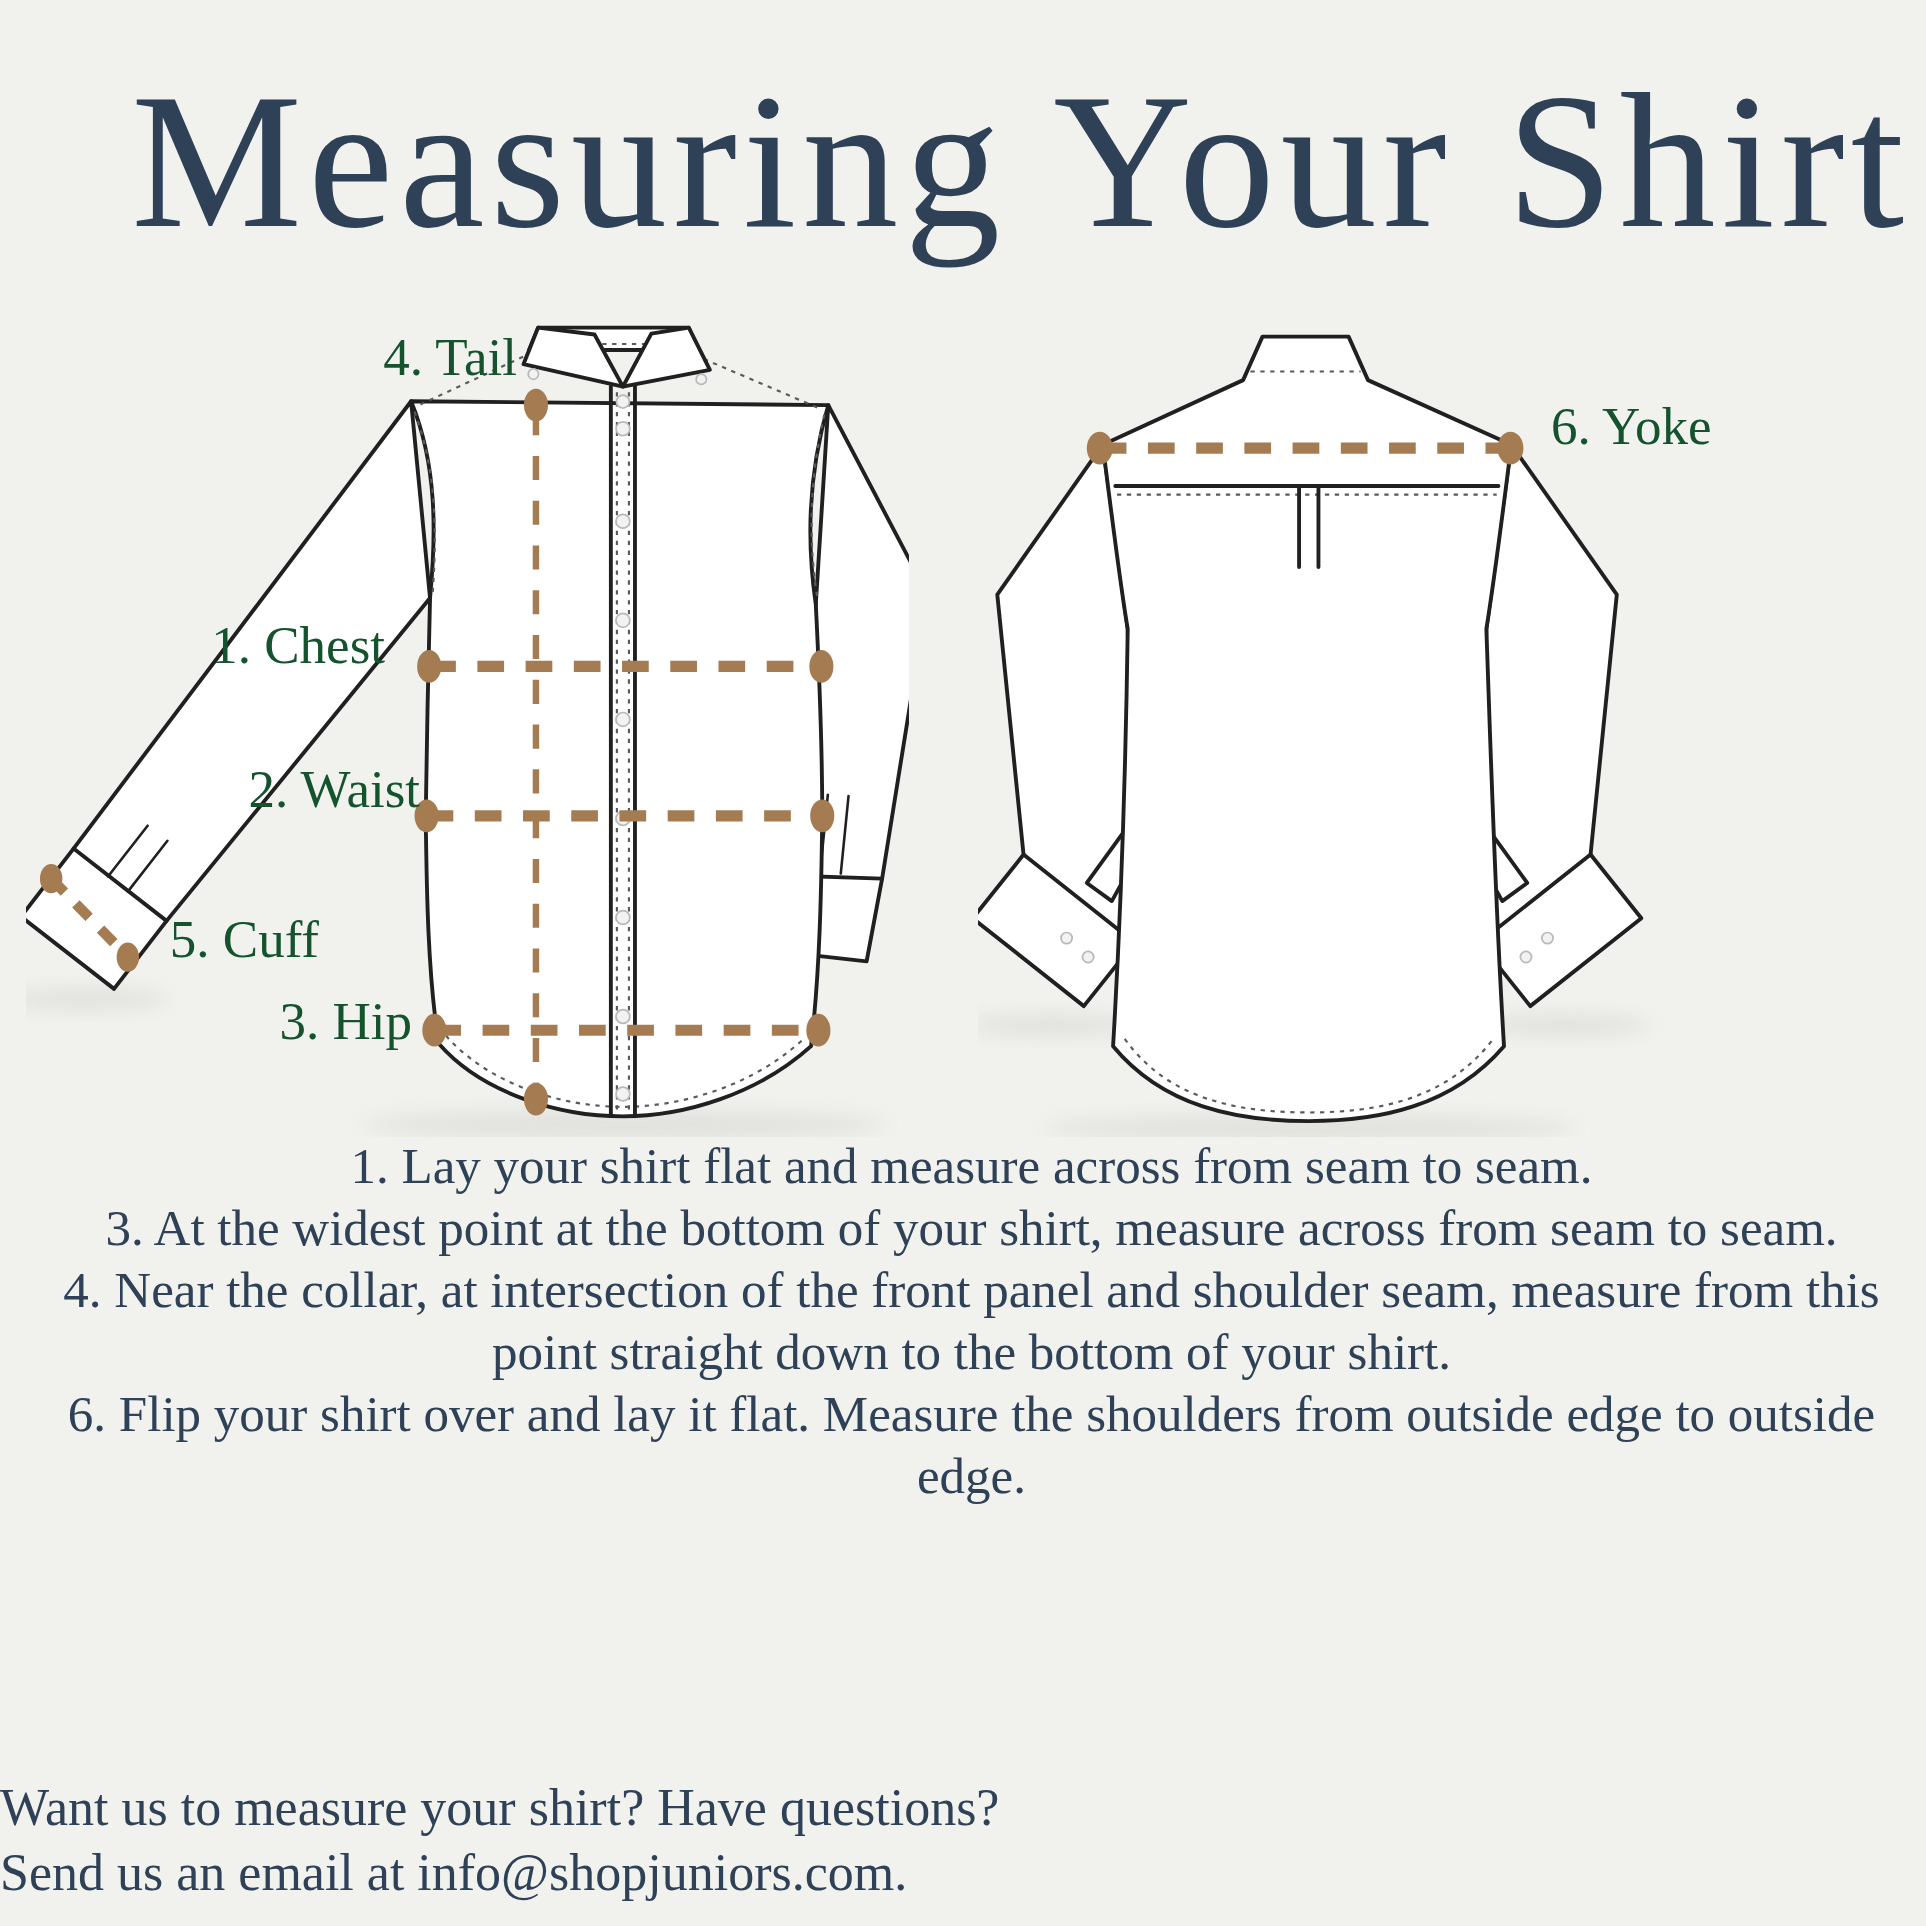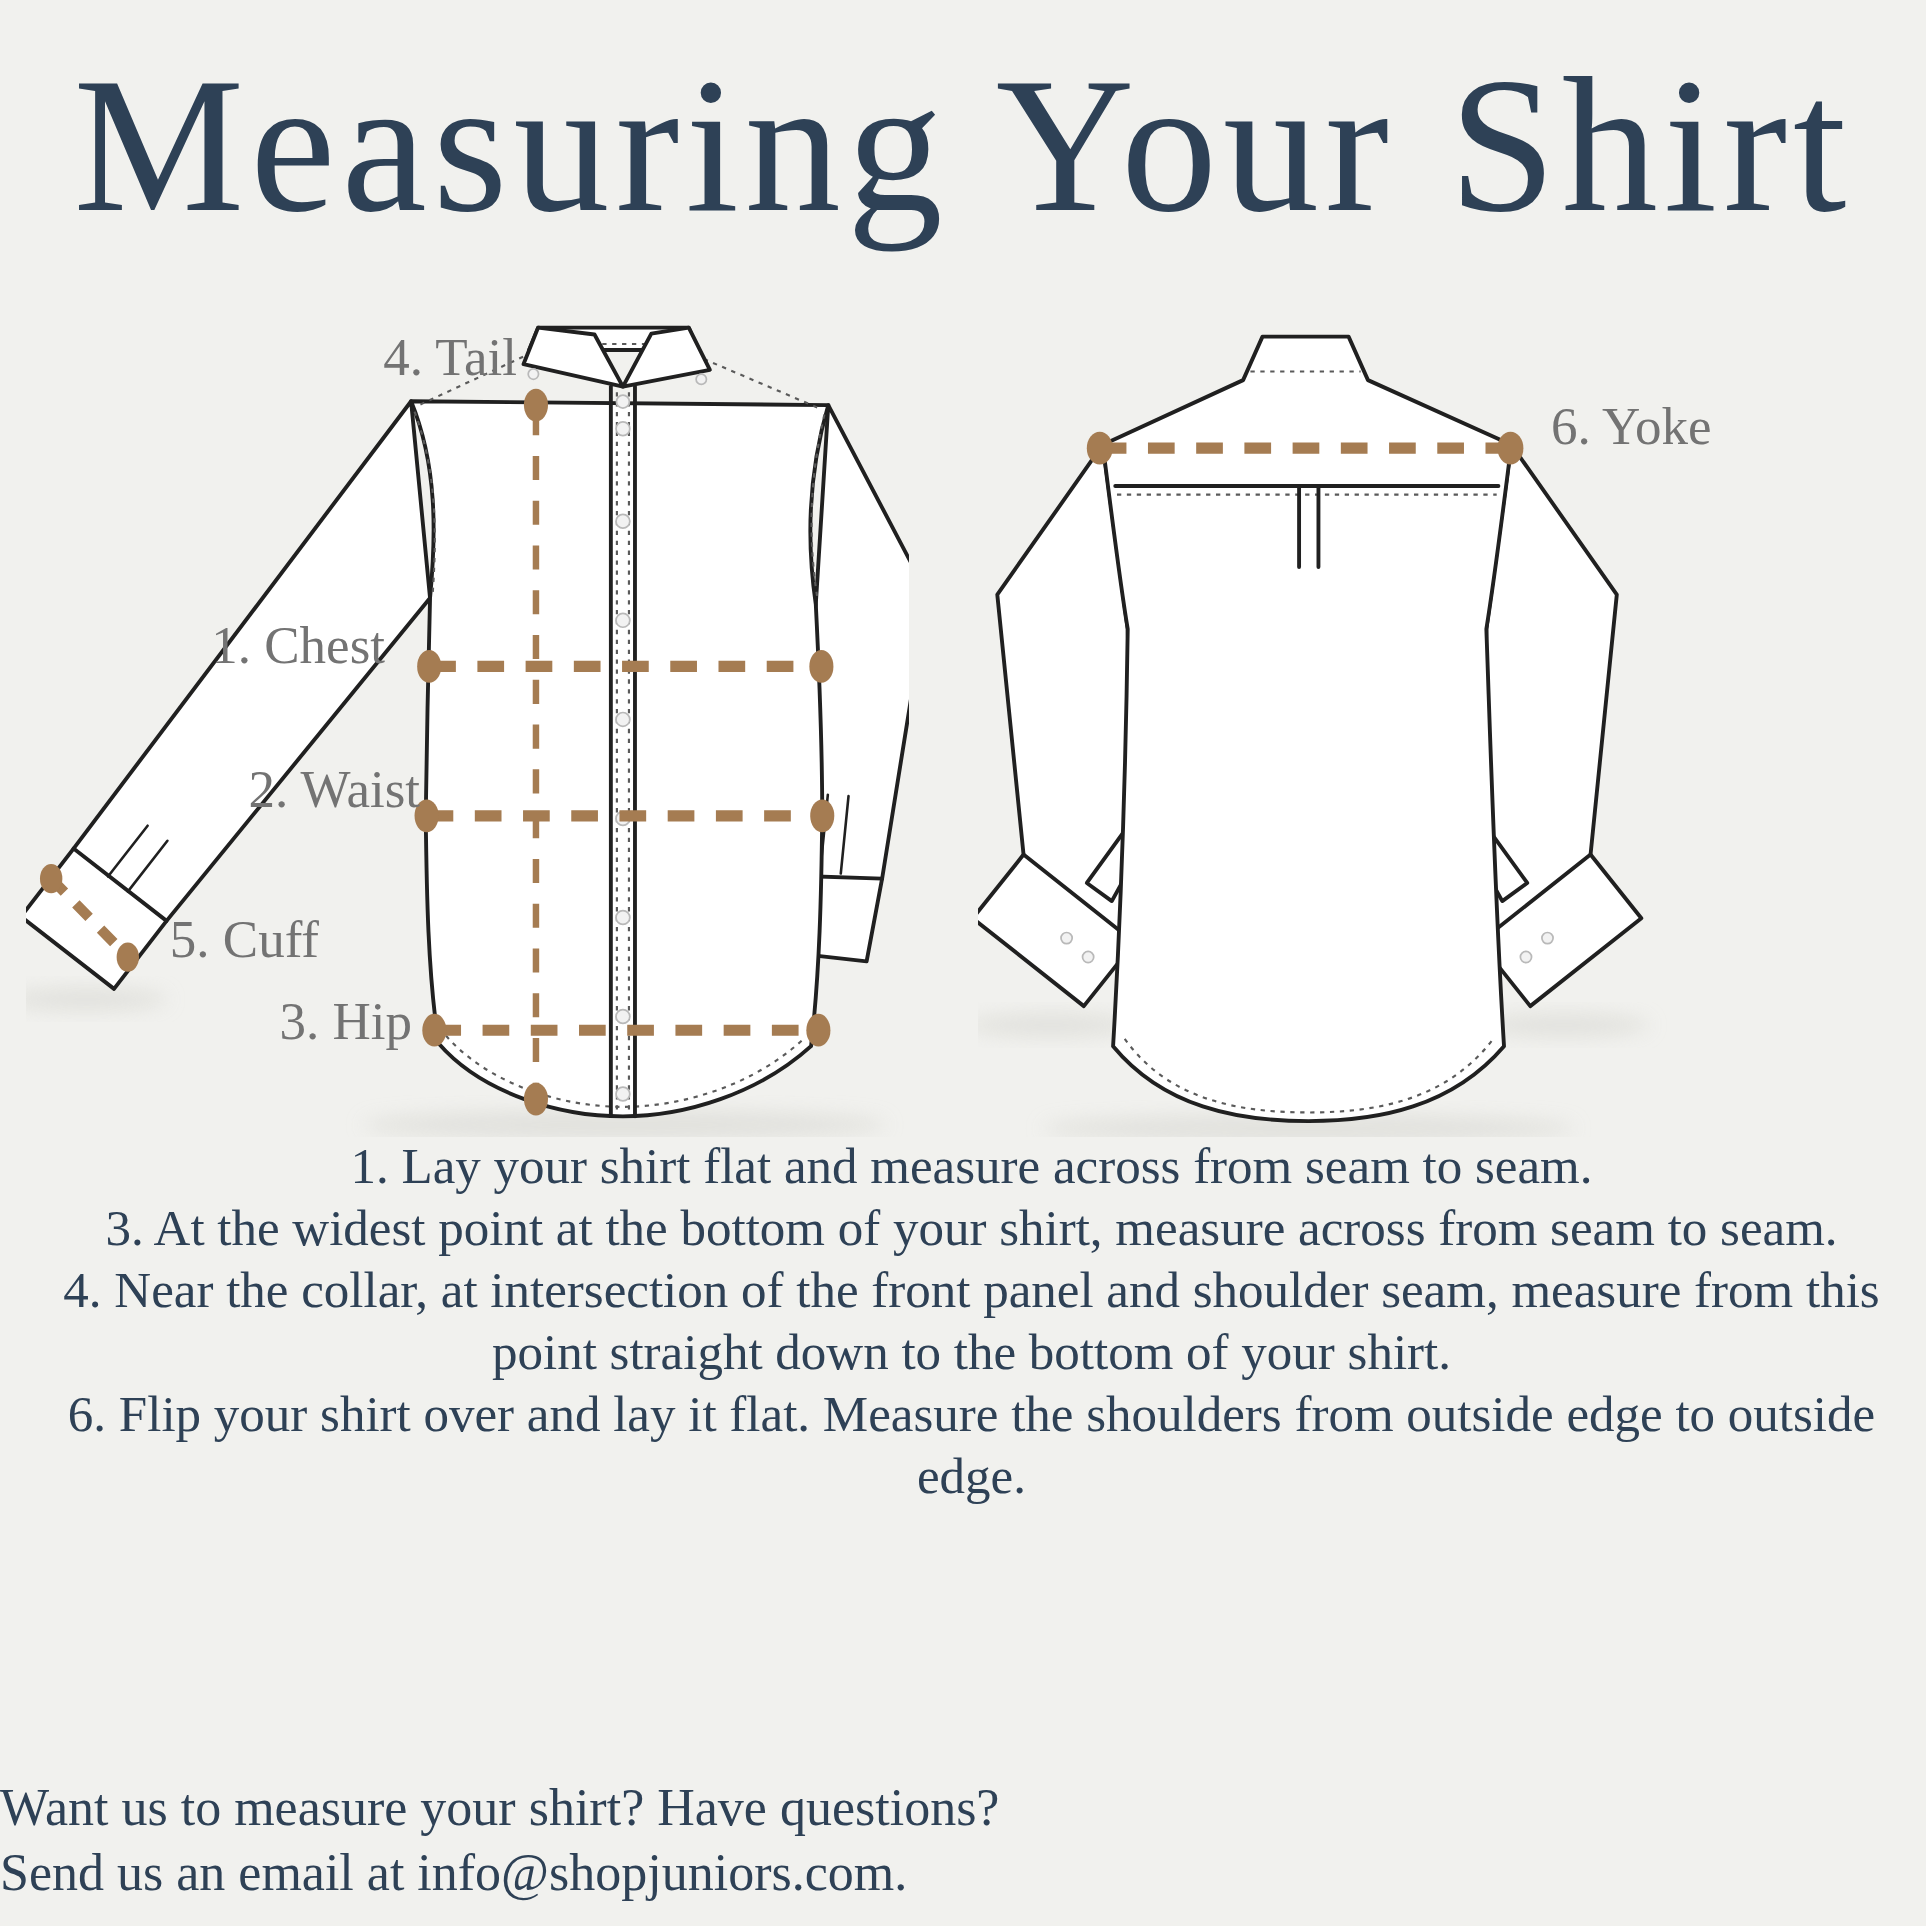--- a/index.html
+++ b/index.html
@@ -14,41 +14,41 @@
     background: #f1f1ee;
     font-family: "Liberation Serif", "DejaVu Serif", serif;
     color: #2e4156;
     overflow: hidden;
   }
   .page-title {
     position: absolute;
     left: 0;
     right: 0;
     top: 50px;
-    margin: 0;
-    text-align: center;
+    margin: 16px;
+    text-align: right;
     font-size: 192px;
     font-weight: 400;
     line-height: 1;
     letter-spacing: 6px;
     color: #2e4156;
     white-space: nowrap;
   }
   .shirt-svg {
     position: absolute;
     display: block;
   }
   #front-shirt { left: 26px;   top: 319px; width: 883px; height: 818px; }
   #back-shirt  { left: 978px; top: 319px; width: 922px; height: 818px; }
   .measure-label {
     position: absolute;
     font-size: 53px;
     line-height: 1;
     white-space: nowrap;
-    color: #737373;
+    color: #14532d;
     transform: translate(-100%, -50%);
   }
   .measure-label.anchor-left {
     transform: translate(0, -50%);
   }
   #label-tail  { left: 517px; top: 357px;  }
   #label-chest { left: 385px;  top: 645px; }
   #label-waist { left: 420px;  top: 789px; }
   #label-cuff  { left: 319px;  top: 939px; }
   #label-hip   { left: 412px;  top: 1021px; }

